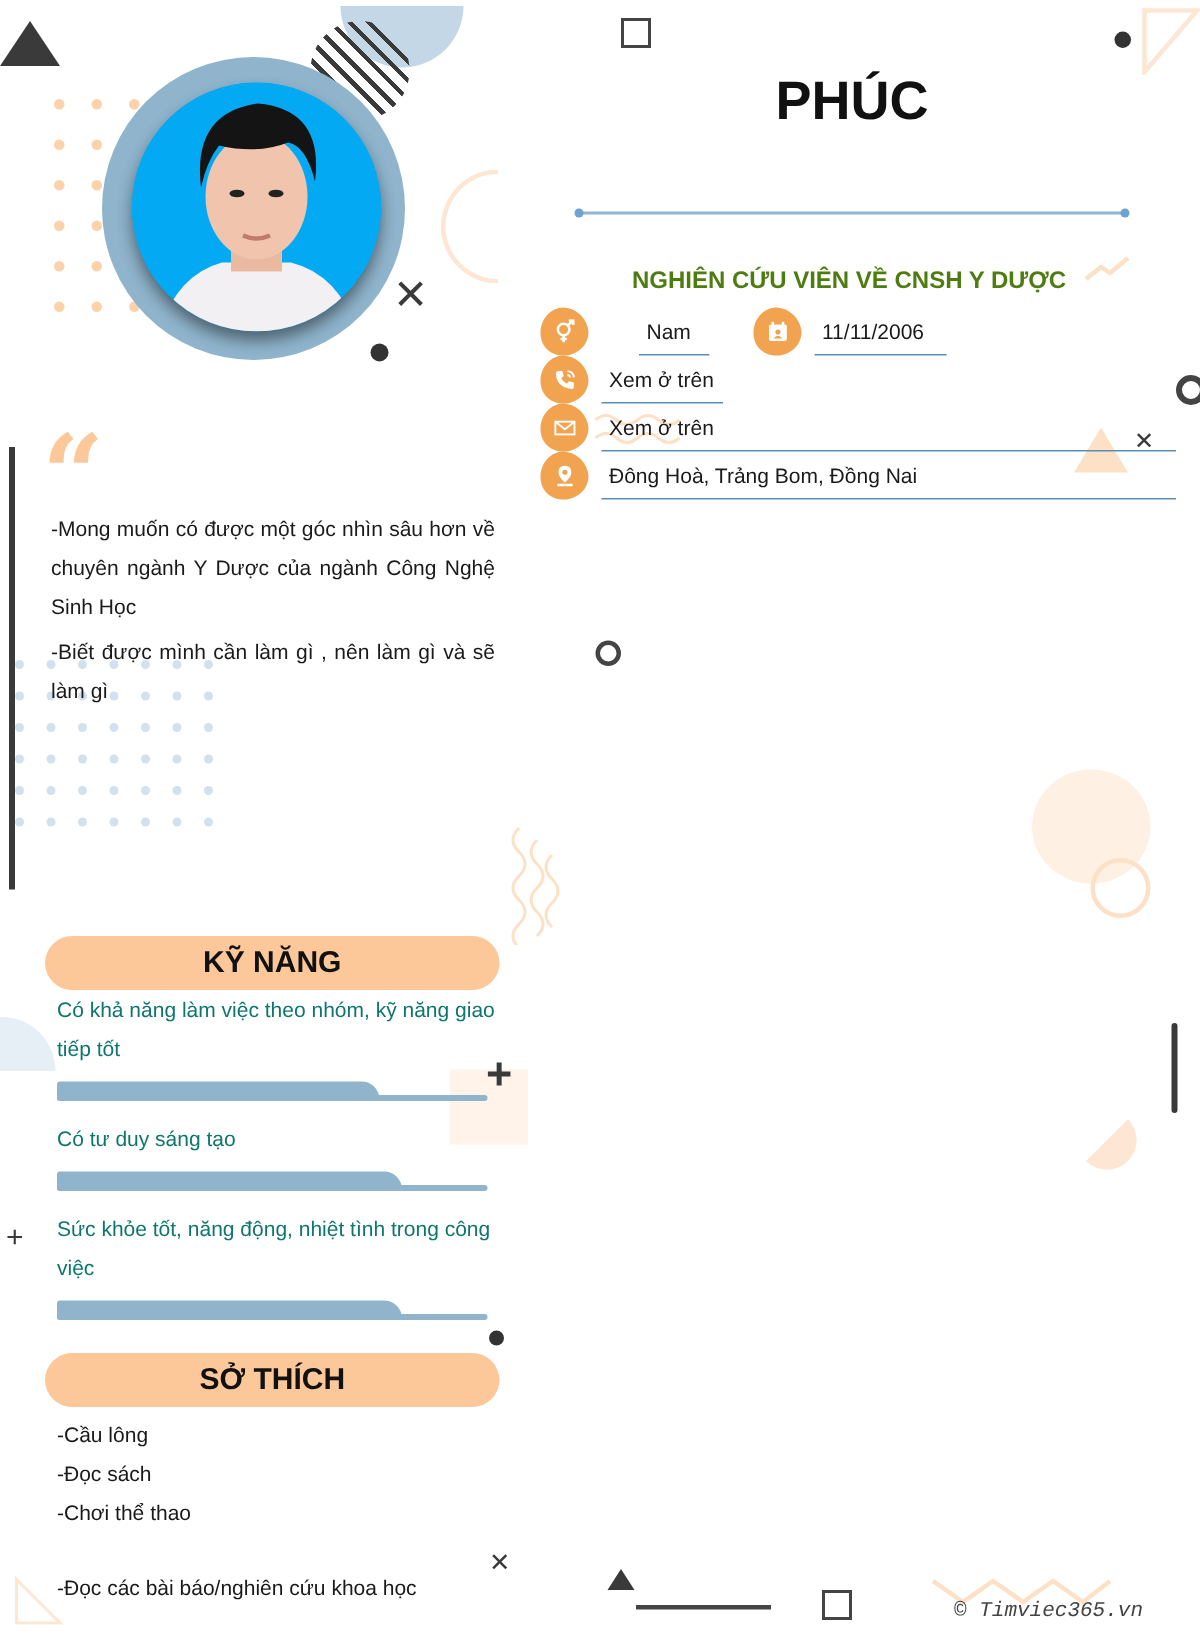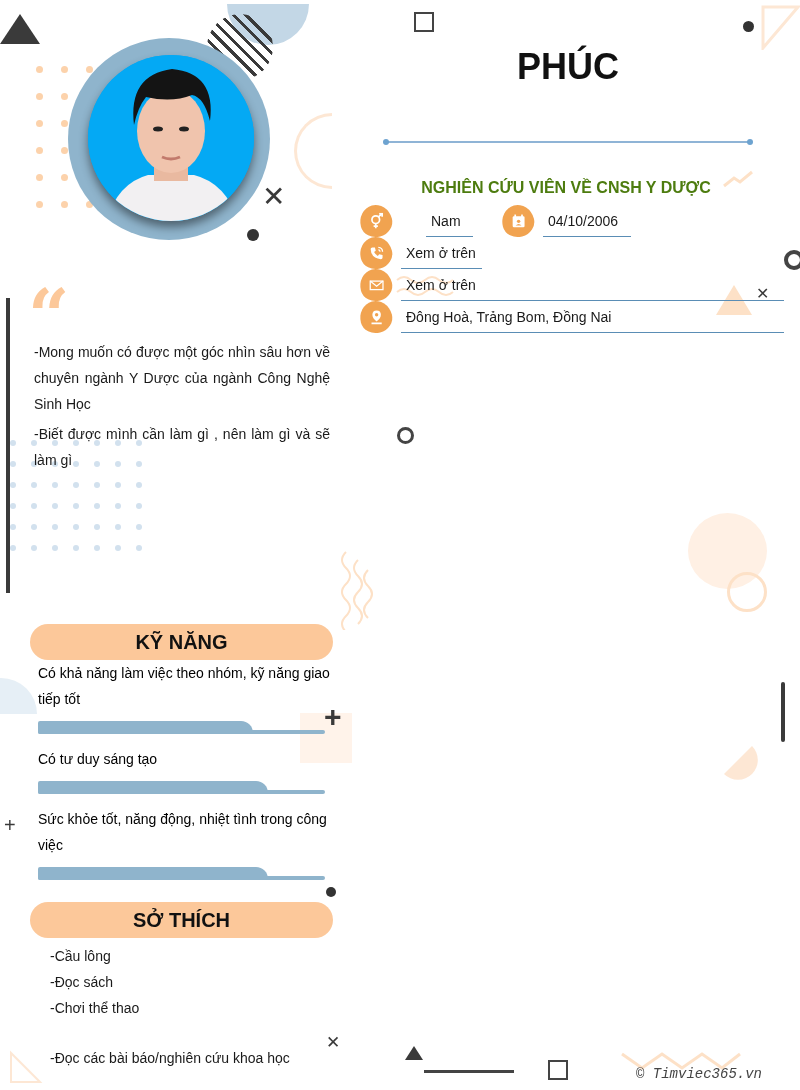--- a/index.html
+++ b/index.html
@@ -41,26 +41,26 @@
   
   .quote-mark { left: 28px; top: 280px; font-family: "DejaVu Serif", serif; font-size: 72px; color: #fcc89a; font-weight: bold; line-height: 1; }
   .obj-bar { left: 6px; top: 298px; width: 4px; height: 295px; background: #3a3a3a; }
   .objective { left: 30px; top: 335px; width: 304px; font-size: 14px; line-height: 26px; text-align: justify; color: #1a1a1a; }
   .objective p { margin: 4px; }
 
   
   .sec-head { left: 30px; width: 303px; height: 36px; border-radius: 18px; background: #fcc89a; text-align: center; font-weight: bold; font-size: 20px; line-height: 36px; color: #111; }
 
   
-  .skill-text { left: 38px; width: 296px; font-size: 14px; line-height: 26px; color: #000000; }
+  .skill-text { left: 38px; width: 296px; font-size: 14px; line-height: 26px; color: #0f766e; }
   .skill-bar { left: 38px; width: 287px; height: 13px; }
   .skill-bar .fill { position: absolute; left: 0; top: 0; height: 13px; background: #8fb4cc; border-radius: 2px 12px 0 2px; }
   .skill-bar .track { position: absolute; left: 0; right: 0; bottom: 0; height: 4px; background: #8fb4cc; border-radius: 2px; }
 
-  .hobby { left: 38px; font-size: 14px; line-height: 26px; color: #1a1a1a; margin-left: 12px; }
+  .hobby { left: 38px; font-size: 14px; line-height: 26px; color: #1a1a1a; }
   .footer { left: 636px; top: 1066px; font-family: "Liberation Mono", "DejaVu Sans Mono", monospace; font-size: 14px; color: #444; font-style: italic; }
 </style>
 </head>
 <body>
 
 <div class="abs tri-dark" style="left:0;top:14px;"></div>
 <div class="abs half-blue" style="left:227px;top:4px;"></div>
 <div class="abs stripes" style="left:207px;top:14px;transform:rotate(0deg);"></div>
 <div class="abs" style="left:36px;top:66px;width:60px;height:150px;">
   <div class="abs dot-orange" style="left:0;top:0"></div>
@@ -201,21 +201,21 @@
 
 <div class="abs c-icon" style="left:502px;top:205px;">
   <svg viewBox="0 0 20 20">
       <rect x="3" y="4" width="14" height="13" rx="1.5" fill="#fff"></rect>
       <rect x="5" y="2" width="2" height="4" fill="#fff"></rect>
       <rect x="13" y="2" width="2" height="4" fill="#fff"></rect>
       <circle cx="10" cy="10" r="2" fill="#f1a350"></circle>
       <path d="M6.5 15 Q10 11 13.5 15 Z" fill="#f1a350"></path>
     </svg>
 </div>
-<div class="abs c-field" style="left:543px;top:212px;width:88px;">04/10/2006</div>
+<div class="abs c-field" style="left:543px;top:212px;width:88px;">11/11/2006</div>
 
 <div class="abs c-icon" style="left:360px;top:237px;">
   <svg viewBox="0 0 20 20">
       <path d="M5 3 L8 3 L9 7 L7 8.5 Q8.5 11.5 11.5 13 L13 11 L17 12 L17 15 Q17 17 15 17 Q3 15 3 5 Q3 3 5 3 Z" fill="#fff"></path>
       <path d="M12 3 Q17 3.5 17 8 M12 6 Q14 6 14 8" stroke="#fff" stroke-width="1.5" fill="none"></path>
     </svg>
 </div>
 <div class="abs c-field" style="left:401px;top:244px;width:81px;">Xem ở trên</div>
 
 <div class="abs c-icon" style="left:360px;top:269px;">

